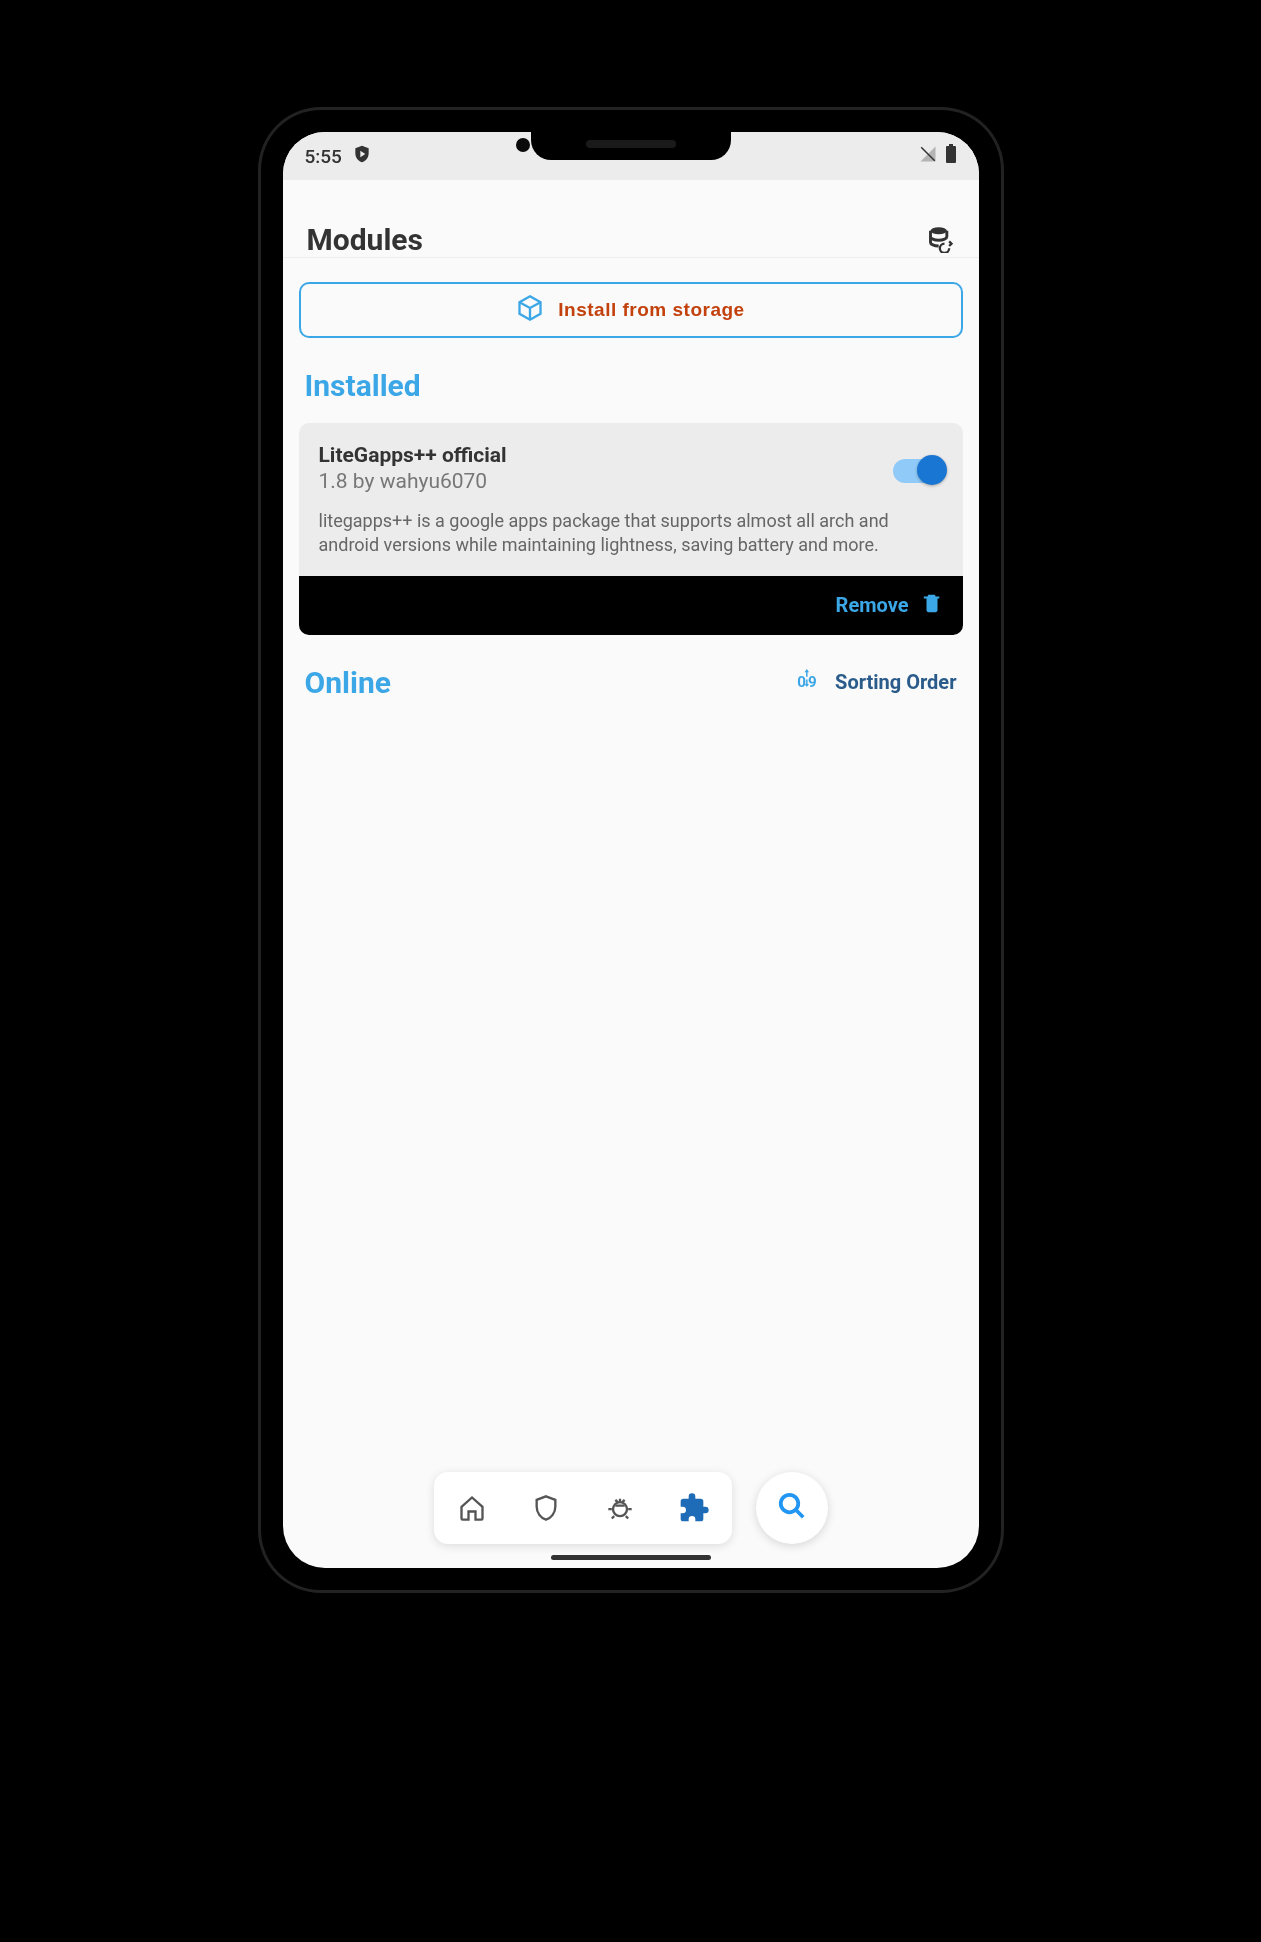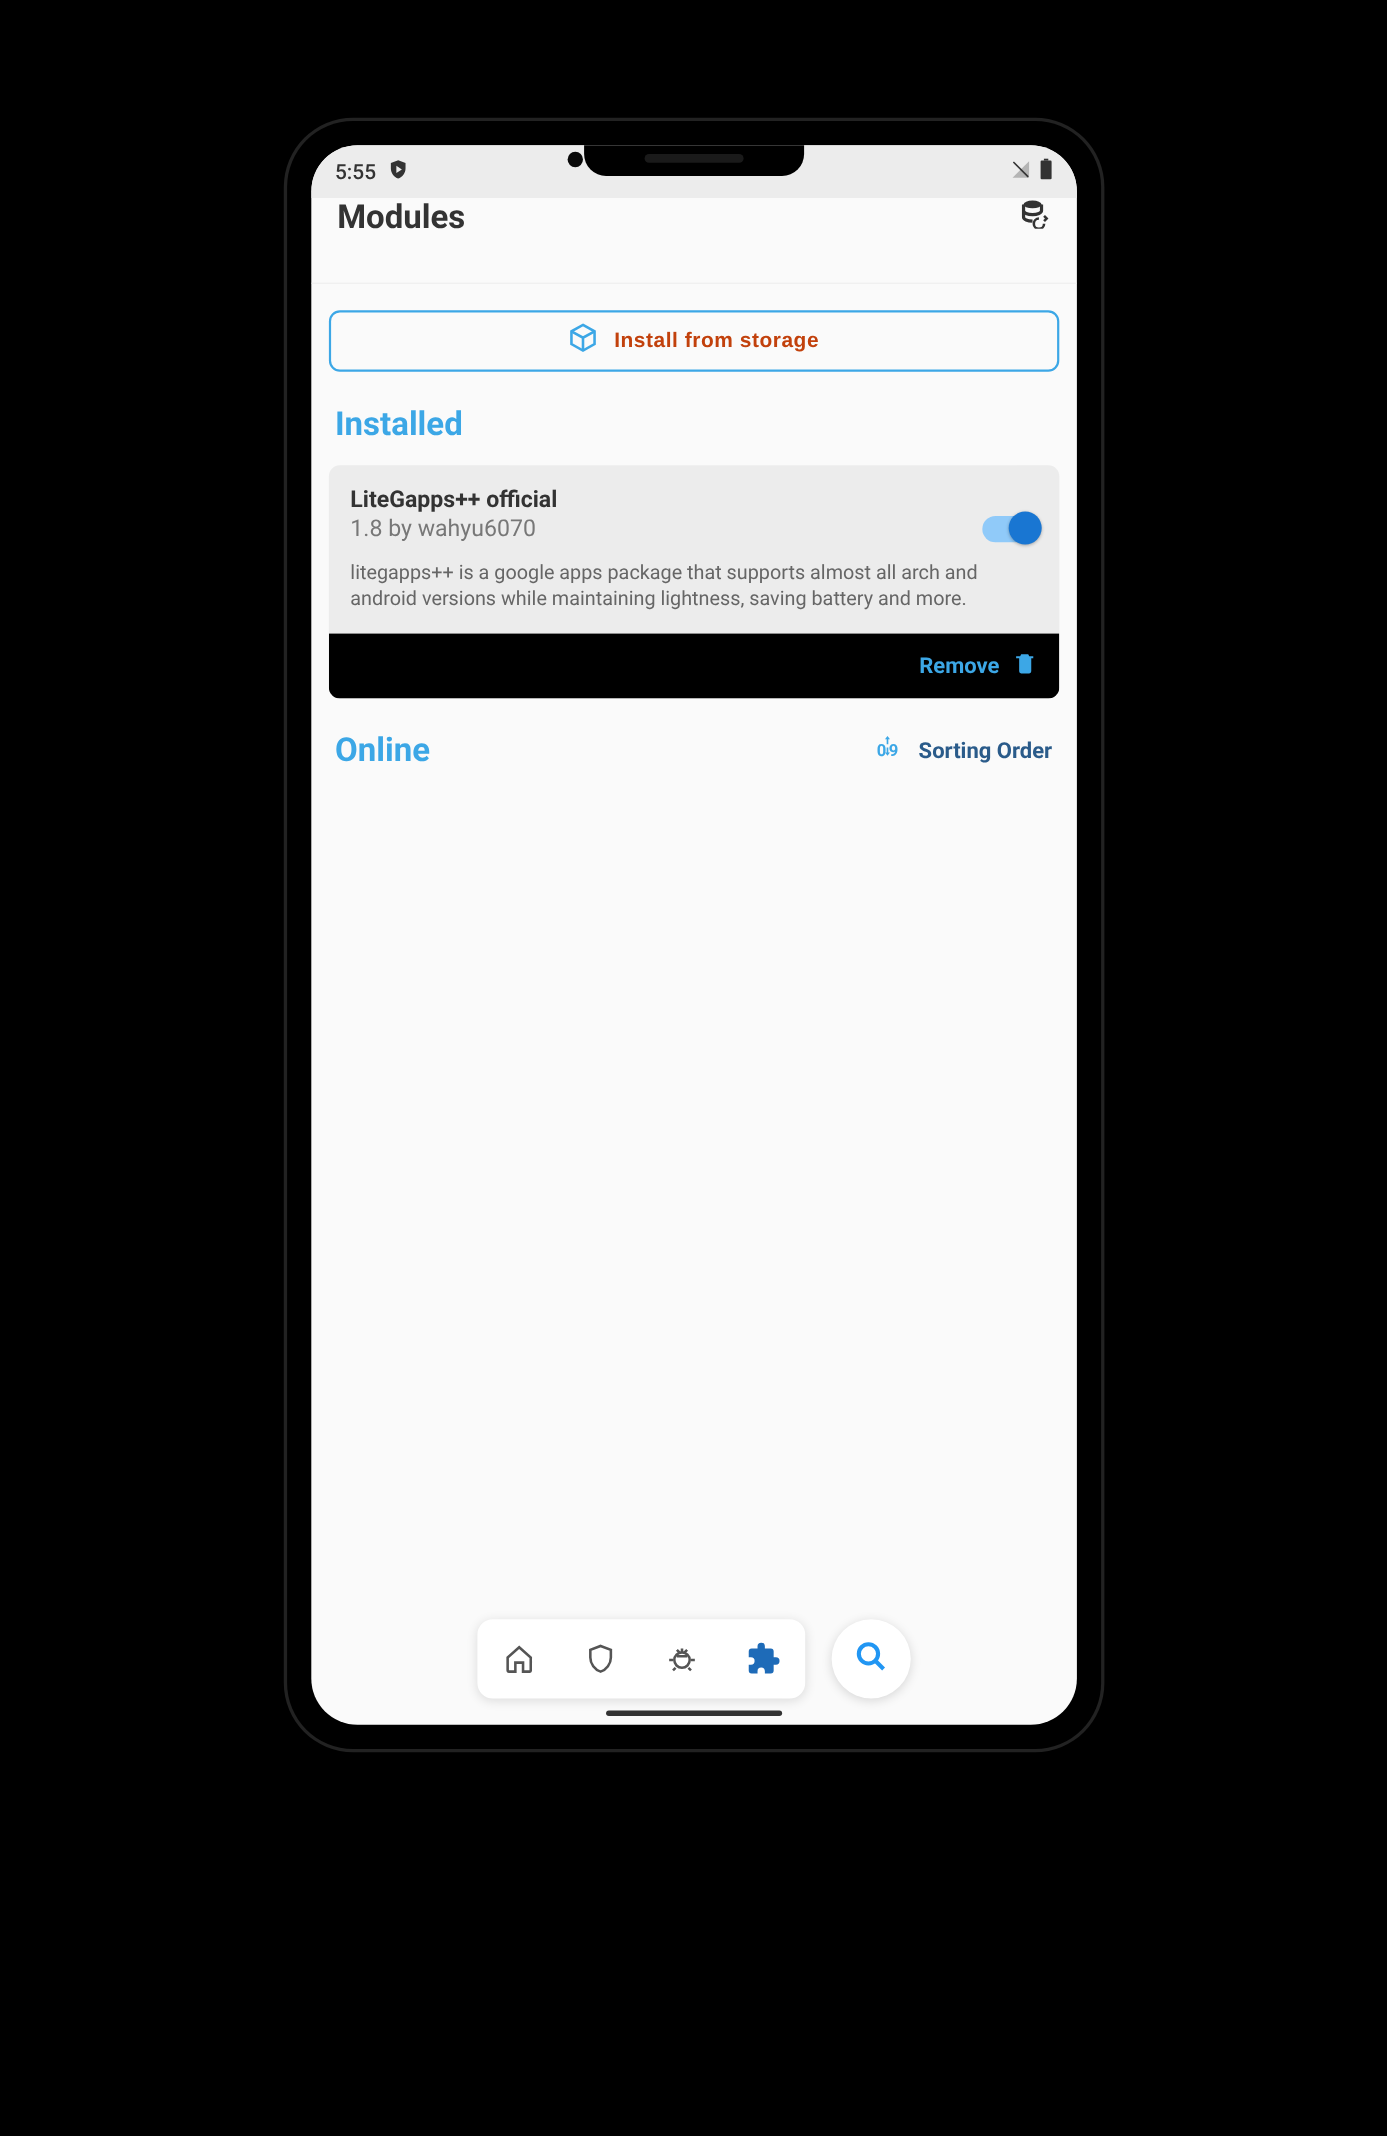--- a/index.html
+++ b/index.html
@@ -72,21 +72,21 @@
     padding: 0 22px;
     font-size: 19px;
     color: #333;
     font-weight: 500;
   }
   .status-left { display: flex; align-items: center; gap: 10px; }
   .status-right { display: flex; align-items: center; gap: 8px; }
   .app-header {
     height: 78px;
     display: flex;
-    align-items: flex-start;
+    align-items: flex-end;
     justify-content: space-between;
     padding: 0 24px;
     border-bottom: 1px solid #eee;
   }
   .app-title {
     font-size: 30px;
     font-weight: 700;
     color: #333;
   }
   .content {
@@ -120,21 +120,21 @@
     background: #ececec;
     border-radius: 10px;
     overflow: hidden;
   }
   .module-body {
     padding: 20px 20px 18px 20px;
   }
   .module-header-row {
     display: flex;
     justify-content: space-between;
-    align-items: flex-end;
+    align-items: center;
   }
   .module-name {
     font-size: 21px;
     font-weight: 700;
     color: #333;
   }
   .module-version {
     font-size: 21px;
     color: #777;
     margin-top: 2px;

